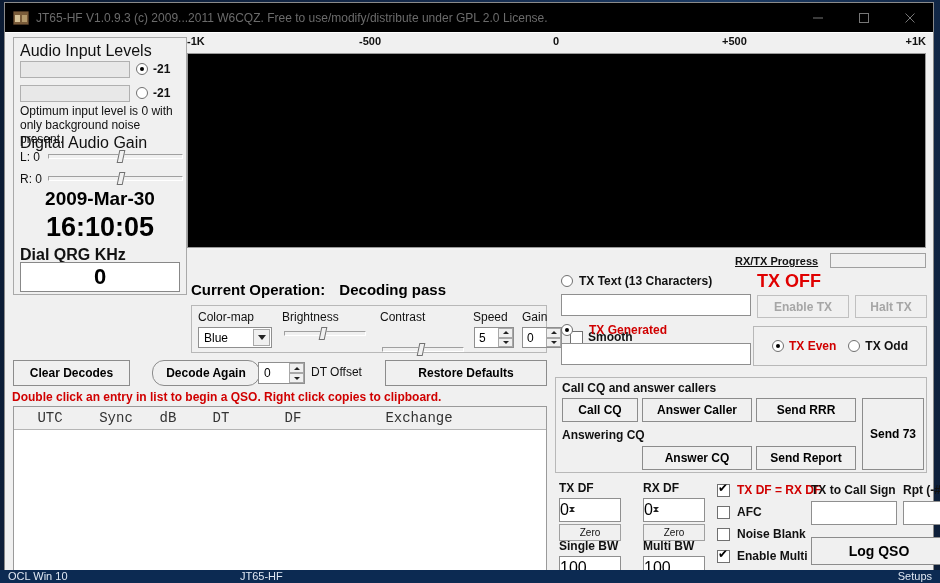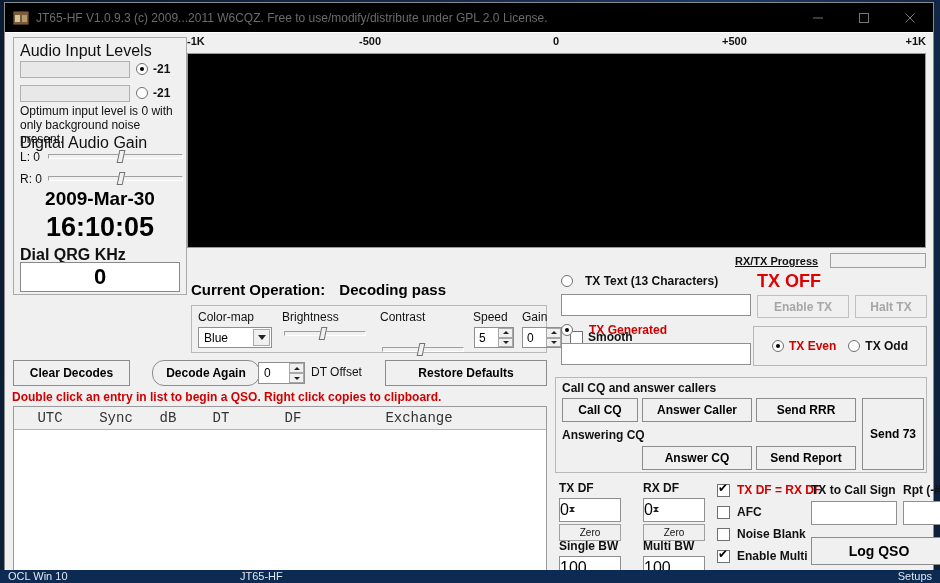--- a/index.html
+++ b/index.html
@@ -285,21 +285,21 @@
     font-size:11px; font-weight:bold; color:#111;text-decoration:underline;
   }
   #rxtx-progress-bar {
     position:absolute; left:825px; top:220px;
     width:96px; height:15px;
     background:#f0f0f0; border:1px solid #a0a0a0;
   }
 
   #txtext-radio-row {
     position:absolute; left:556px; top:241px;
-    display:flex; align-items:center; gap:12px;
+    display:flex; align-items:center; gap:6px;
   }
   #txtext-radio-row .lbl { font-size:12px; font-weight:bold; color:#111; }
   #txtext-input {
     position:absolute; left:556px; top:261px;
     width:190px; height:22px;
     background:#fff; border:1px solid #8f8f8f;
   }
   #txgen-radio-row {
     position:absolute; left:556px; top:290px;
     display:flex; align-items:center; gap:16px;

